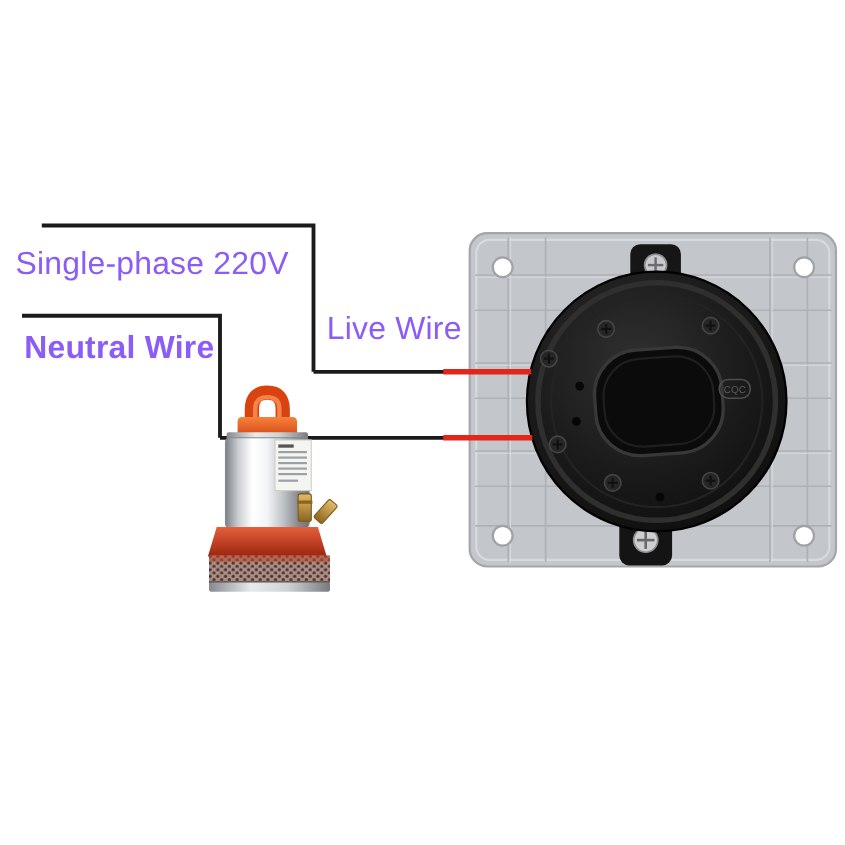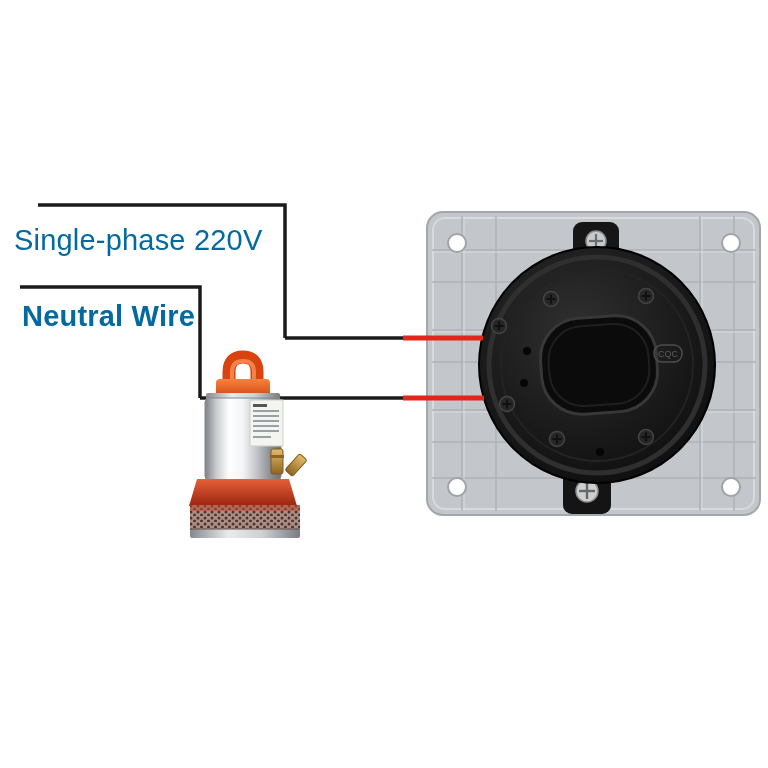--- a/index.html
+++ b/index.html
@@ -6,21 +6,21 @@
   .stage{
     position:relative;
     width:768px;height:768px;
     background:#ffffff;
     overflow:hidden;
     font-family:"Liberation Sans", sans-serif;
   }
   .stage svg{position:absolute;left:0;top:0;}
   .lbl{
     position:absolute;
-    color:#0369a1;
+    color:#8b5cf6;
     font-size:29px;
     font-weight:500;
     letter-spacing:.2px;
     white-space:nowrap;
   }
   .lbl-power{left:14px;top:224px;}
   .lbl-neutral{left:22px;top:300px;font-weight:bold;}
   .lbl-live{left:297px;top:283px;}
   .lbl-caption{left:58px;top:543px;font-size:28px;}
 </style>
@@ -221,14 +221,15 @@
       <rect x="190" y="505" width="110" height="25" fill="url(#mesh)"></rect>
       <rect x="190" y="505" width="110" height="6" fill="#c04a33" opacity="0.55"></rect>
 
       <rect x="190" y="529" width="110" height="9" rx="2" fill="url(#chrome2)"></rect>
       <line x1="190" y1="529" x2="300" y2="529" stroke="#5c5046" stroke-width="1"></line>
     </g>
   </svg>
 
   <div class="lbl lbl-power">Single-phase 220V</div>
   <div class="lbl lbl-neutral">Neutral Wire</div>
+  <div class="lbl lbl-live">Live Wire</div>
 
 </div>
 
 </body></html>

